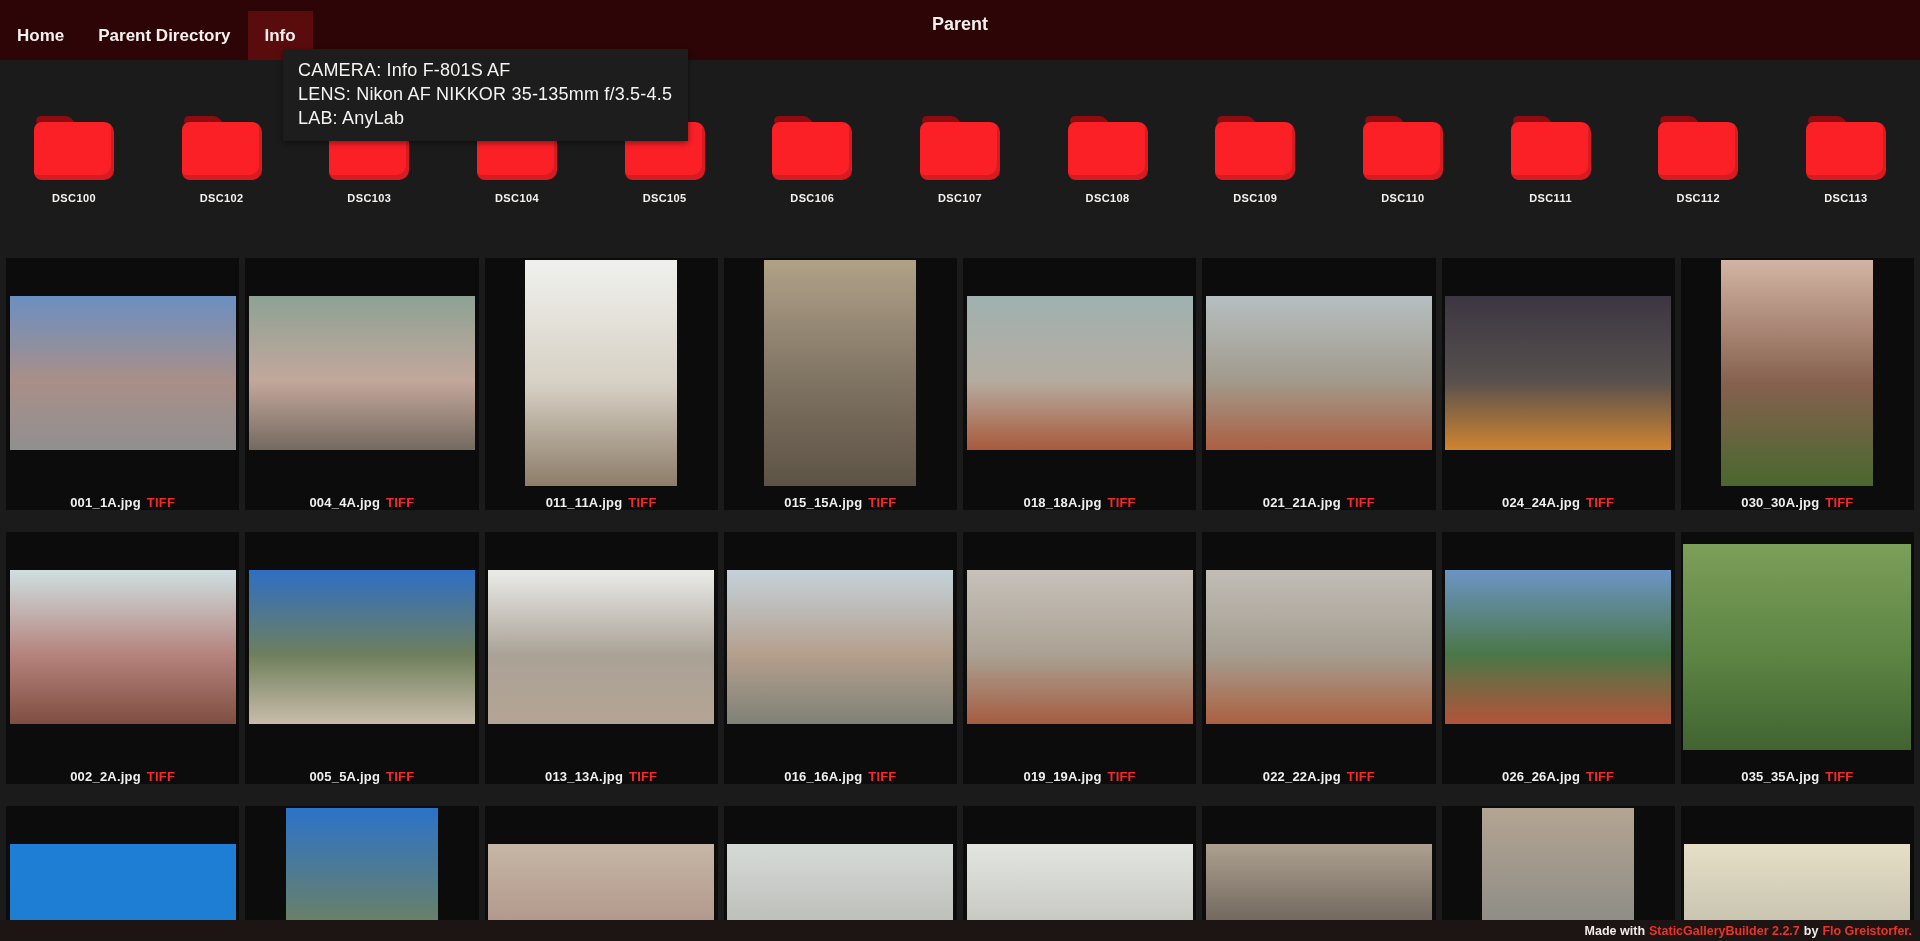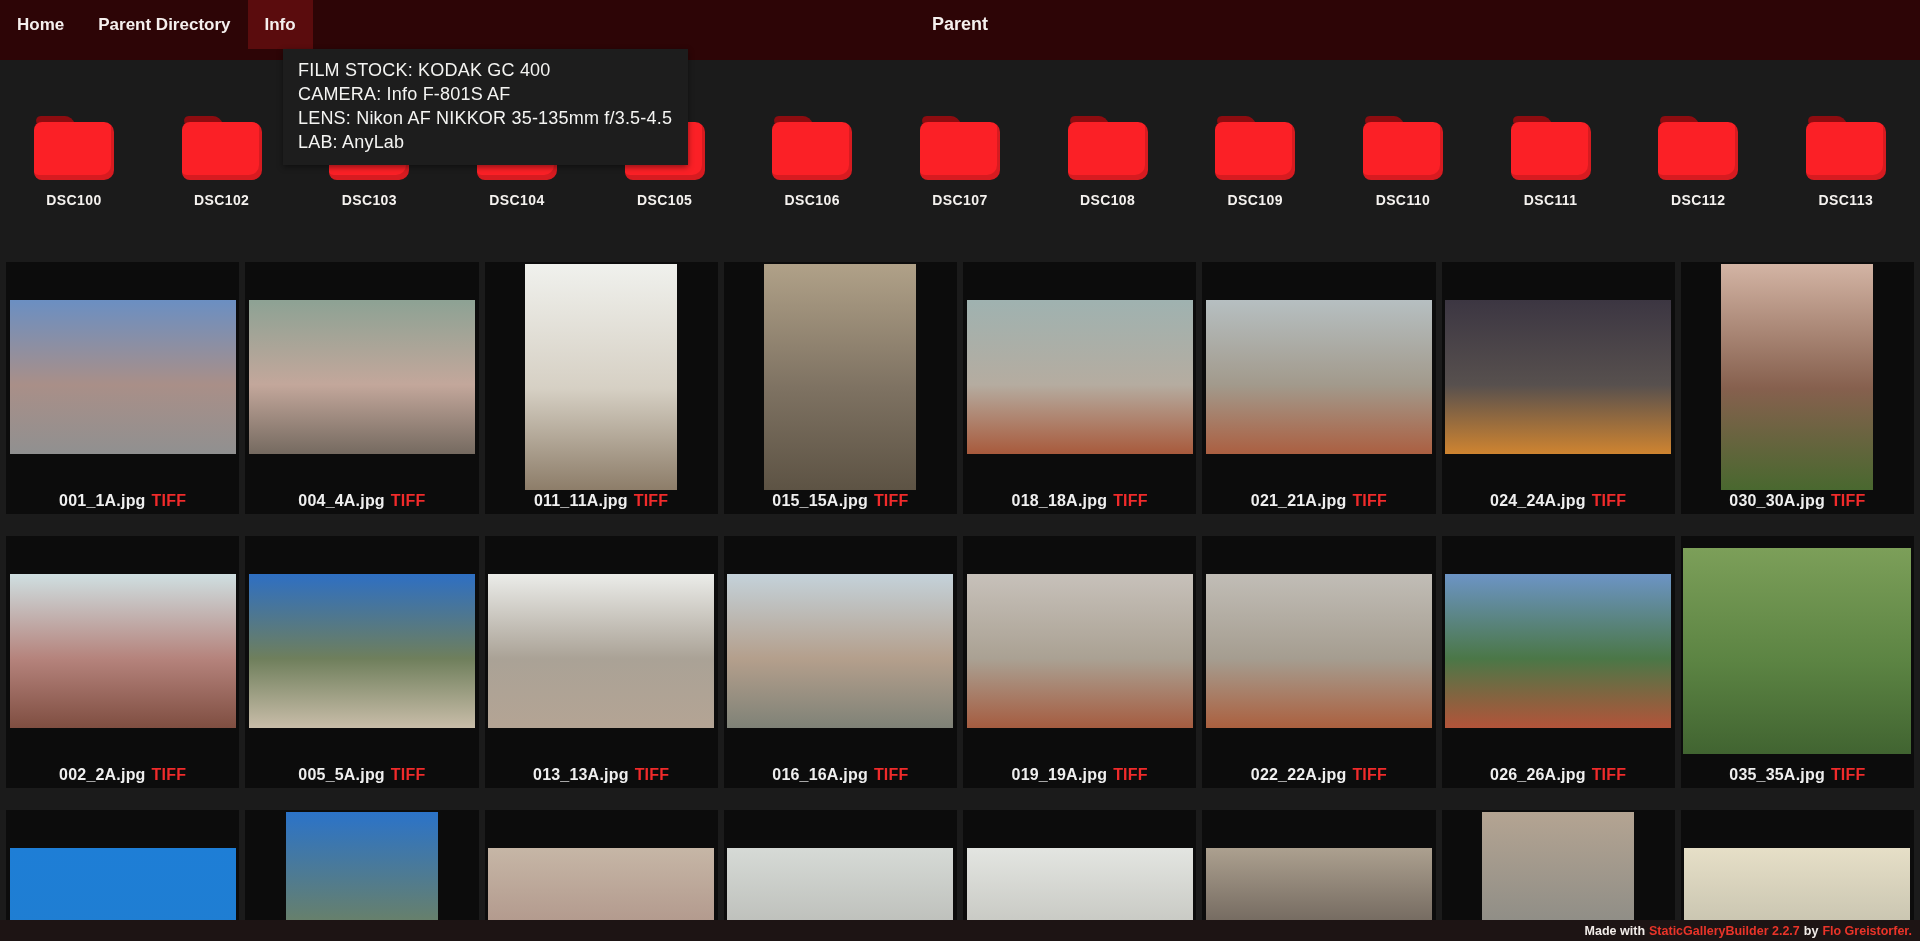--- a/index.html
+++ b/index.html
@@ -8,21 +8,21 @@
     --tiff-red:#f12b2b; --link-red:#ea3429; --footer-bg:#1d1414; --text:#f2f2f2;
   }
   *{box-sizing:border-box; margin:0; padding:0;}
   html,body{background:var(--page-bg);}
   body{
     width:1920px; height:941px; overflow:hidden; position:relative;
     font-family:"Liberation Sans", sans-serif; color:var(--text);
   }
   
   nav{
-    height:60px; background:var(--nav-bg); display:flex; align-items:flex-start;
+    height:60px; background:var(--nav-bg); display:flex; align-items:flex-end;
     position:relative; z-index:15;
   }
   #nav-items{display:flex; align-items:stretch;}
   .nav-item{
     padding:0 17px; line-height:49px; font-weight:700; font-size:17px;
     color:#f5f0ee; cursor:pointer; white-space:nowrap;
   }
   .nav-item.active{background:var(--nav-active-bg);}
   .page-title{
     position:absolute; left:50%; top:0; transform:translateX(-50%);
@@ -45,36 +45,36 @@
   .folder-tab{
     position:absolute; top:0; left:3px; width:38px; height:18px;
     background:var(--folder-tab); border-radius:6px 8px 0 0; transform:skewX(14deg);
   }
   .folder-body{
     position:absolute; top:6px; left:0; width:80px; height:58px;
     background:var(--folder-body); border-radius:8px 10px 10px 8px;
     box-shadow:inset -3px -5px 0 rgba(0,0,0,.14);
   }
   .folder-label{
-    margin-top:12px; font-weight:700; font-size:14px; letter-spacing:.4px; color:#f5f2ef;
+    margin-top:12px; font-weight:700; font-size:11px; letter-spacing:.4px; color:#f5f2ef;
   }
   
   #photo-grid{
     margin-top:54px; padding:0 6px;
     display:grid; grid-template-columns:repeat(8,1fr); column-gap:6px; row-gap:22px;
   }
   .photo-cell{background:var(--cell-bg); display:flex; flex-direction:column;}
   .thumb-box{height:230px; display:flex; align-items:center; justify-content:center;}
   .thumb{cursor:pointer;}
   .thumb.landscape{width:226px; height:154px;}
   .thumb.portrait{width:152px; height:226px;}
   .thumb.square{width:228px; height:206px;}
   .label-row{
-    height:22px; display:flex; align-items:flex-start; justify-content:center;
-    font-weight:700; font-size:16px; letter-spacing:.2px;
+    height:22px; display:flex; align-items:flex-end; justify-content:center;
+    font-weight:700; font-size:13px; letter-spacing:.2px;
   }
   .photo-filename{color:#efefef;}
   .tiff-link{color:var(--tiff-red); margin-left:6px; text-decoration:none; cursor:pointer;}
   
   footer{
     position:absolute; left:0; top:920px; width:1920px; height:21px;
     background:var(--footer-bg); z-index:30;
     display:flex; align-items:center; justify-content:flex-end;
     padding-right:8px; gap:4px; font-size:12.5px; font-weight:700;
   }
@@ -87,21 +87,20 @@
 <nav>
   <div id="nav-items">
       <div class="nav-item">Home</div>
       <div class="nav-item">Parent Directory</div>
       <div class="nav-item active">Info</div>
     </div>
   <div class="page-title">Parent</div>
 </nav>
 
 <div id="info-panel">
-    <div class="info-line">FILM STOCK: KODAK GC 400</div>
     <div class="info-line">CAMERA: Info F-801S AF</div>
     <div class="info-line">LENS: Nikon AF NIKKOR 35-135mm f/3.5-4.5</div>
     <div class="info-line">LAB: AnyLab</div>
   </div>
 
 <main>
   <div id="folder-row">
       <div class="folder-item">
         <div class="folder-icon">
           <div class="folder-tab"></div>

